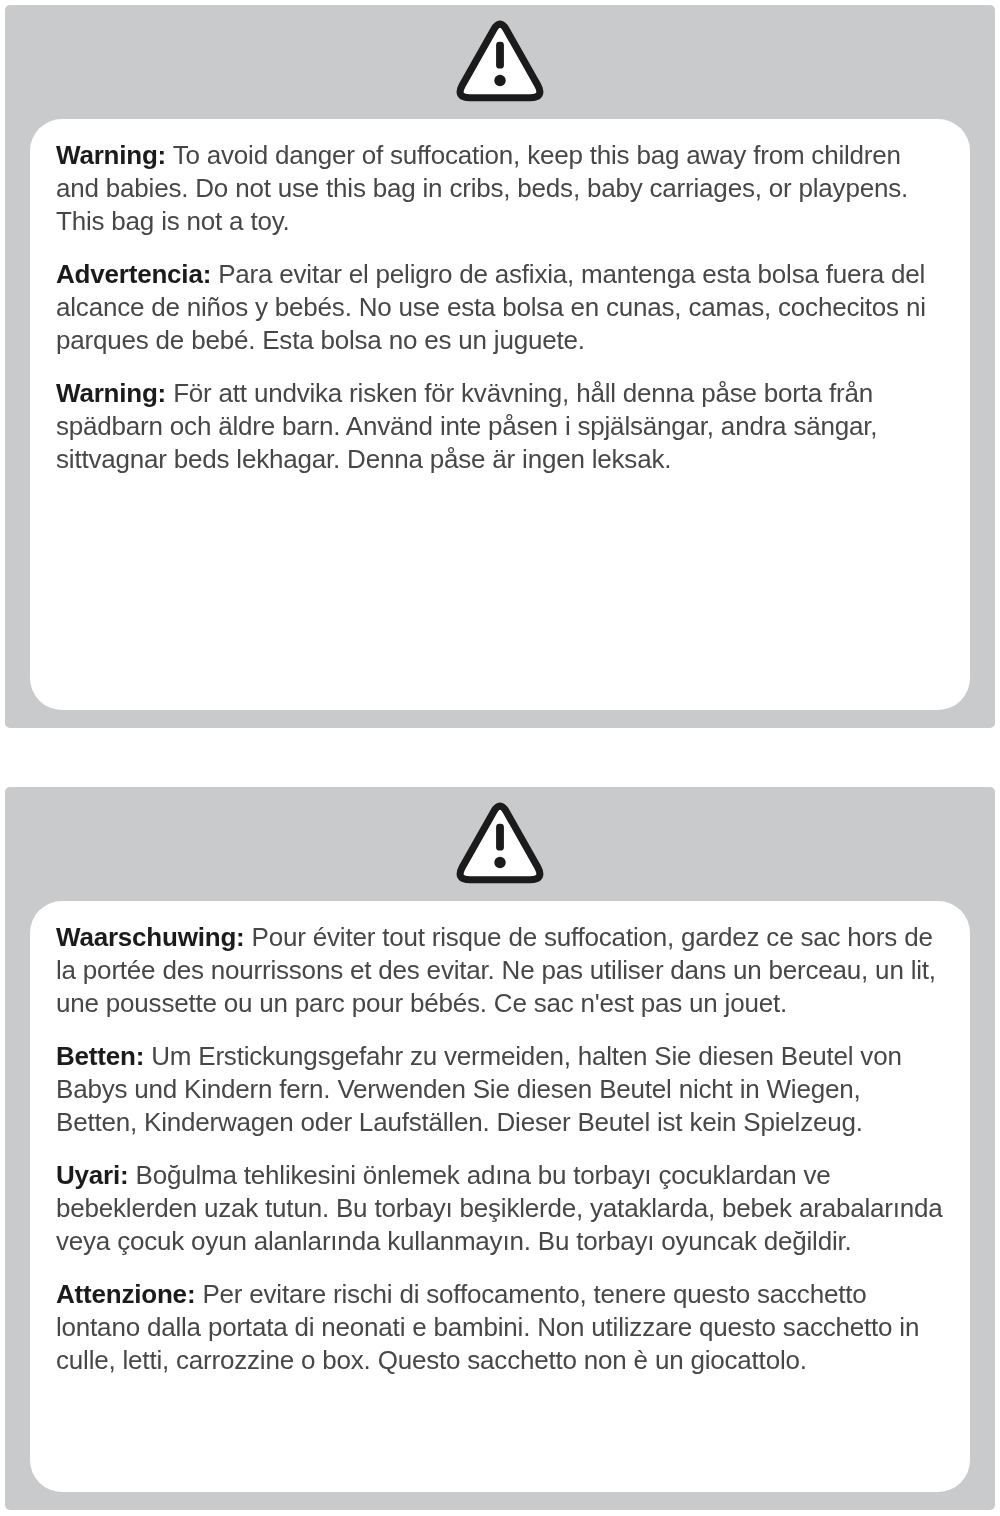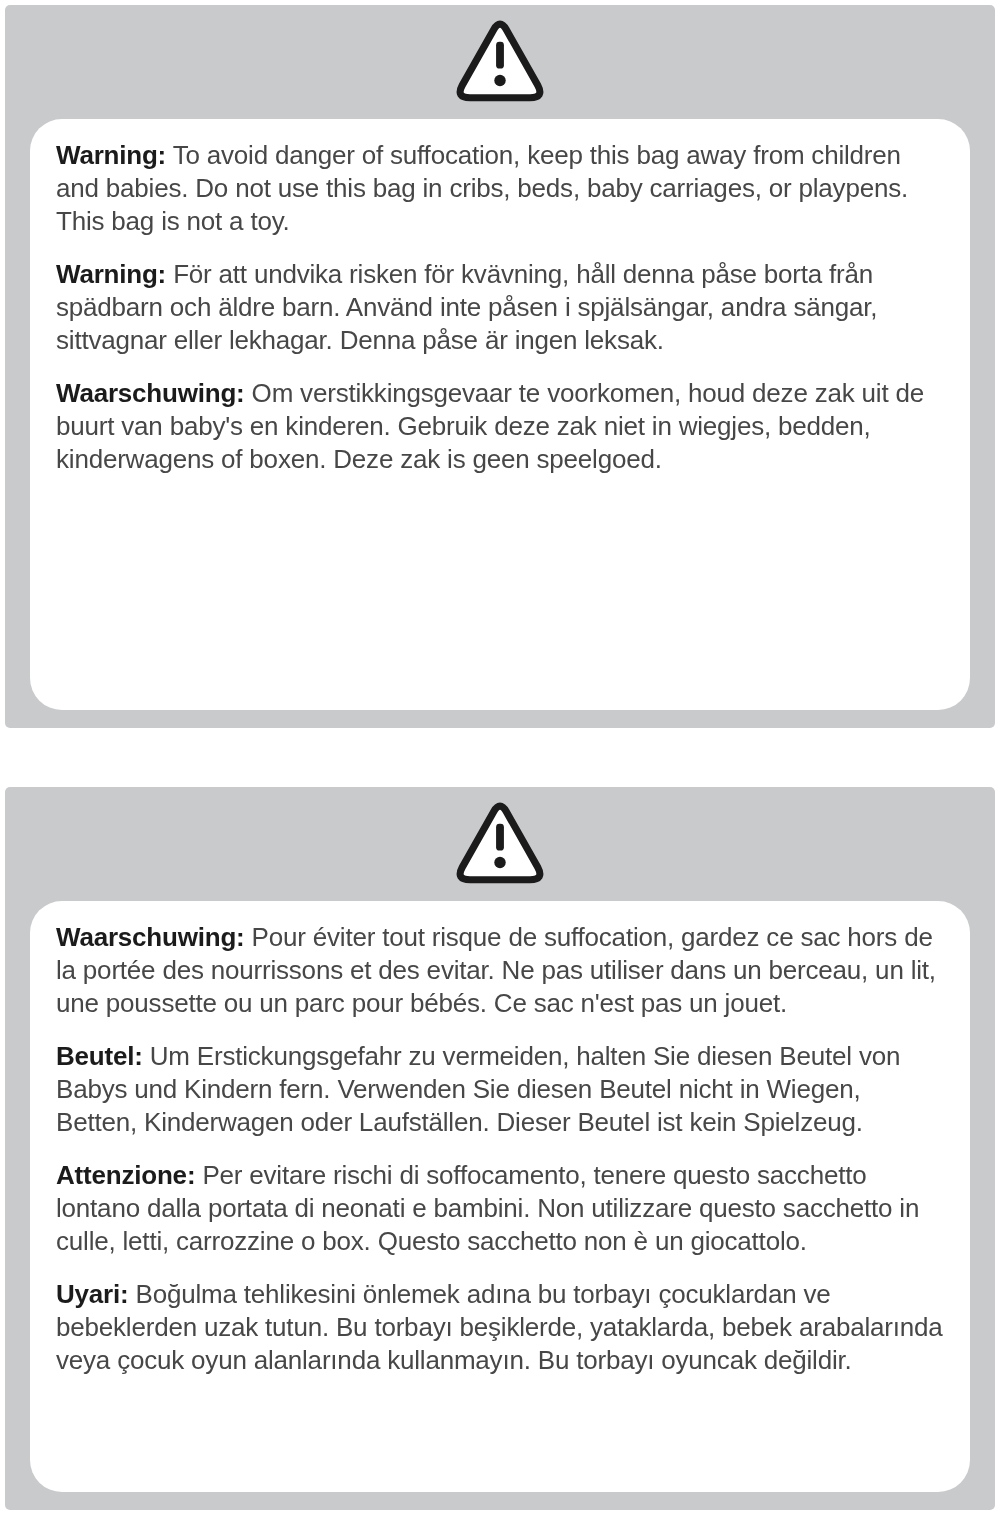--- a/index.html
+++ b/index.html
@@ -68,51 +68,51 @@
         <rect x="45.9" y="26" width="8.2" height="28" rx="3.5" fill="#1b1b1b"></rect>
         <circle cx="50" cy="66.5" r="6" fill="#1b1b1b"></circle>
       </svg>
     </span>
     <div class="warning-card">
       <p class="warning-para">
         <strong>Warning:</strong>
         <span>To avoid danger of suffocation, keep this bag away from children and babies. Do not use this bag in cribs, beds, baby carriages, or playpens. This bag is not a toy.</span>
       </p>
       <p class="warning-para">
-        <strong>Warning:</strong>
-        <span>För att undvika risken för kvävning, håll denna påse borta från spädbarn och äldre barn. Använd inte påsen i spjälsängar, andra sängar, sittvagnar eller lekhagar. Denna påse är ingen leksak.</span>
+        <strong>Advertencia:</strong>
+        <span>Para evitar el peligro de asfixia, mantenga esta bolsa fuera del alcance de niños y bebés. No use esta bolsa en cunas, camas, cochecitos ni parques de bebé. Esta bolsa no es un juguete.</span>
       </p>
       <p class="warning-para">
-        <strong>Waarschuwing:</strong>
-        <span>Om verstikkingsgevaar te voorkomen, houd deze zak uit de buurt van baby's en kinderen. Gebruik deze zak niet in wiegjes, bedden, kinderwagens of boxen. Deze zak is geen speelgoed.</span>
+        <strong>Warning:</strong>
+        <span>För att undvika risken för kvävning, håll denna påse borta från spädbarn och äldre barn. Använd inte påsen i spjälsängar, andra sängar, sittvagnar beds lekhagar. Denna påse är ingen leksak.</span>
       </p>
     </div>
   </div>
 
   <div class="warning-panel">
     <span class="icon-wrap">
       <svg width="96" height="86" viewBox="0 0 100 90" aria-hidden="true">
         <path d="M 43.2,13.5 Q 50,1.5 56.8,13.5 L 89.5,71.5 Q 96.5,84.5 81.5,84.5 L 18.5,84.5 Q 3.5,84.5 10.5,71.5 Z" fill="#ffffff" stroke="#1b1b1b" stroke-width="7.5" stroke-linejoin="round"></path>
         <rect x="45.9" y="26" width="8.2" height="28" rx="3.5" fill="#1b1b1b"></rect>
         <circle cx="50" cy="66.5" r="6" fill="#1b1b1b"></circle>
       </svg>
     </span>
     <div class="warning-card">
       <p class="warning-para">
         <strong>Waarschuwing:</strong>
         <span>Pour éviter tout risque de suffocation, gardez ce sac hors de la portée des nourrissons et des evitar. Ne pas utiliser dans un berceau, un lit, une poussette ou un parc pour bébés. Ce sac n'est pas un jouet.</span>
       </p>
       <p class="warning-para">
-        <strong>Beutel:</strong>
+        <strong>Betten:</strong>
         <span>Um Erstickungsgefahr zu vermeiden, halten Sie diesen Beutel von Babys und Kindern fern. Verwenden Sie diesen Beutel nicht in Wiegen, Betten, Kinderwagen oder Laufställen. Dieser Beutel ist kein Spielzeug.</span>
+      </p>
+      <p class="warning-para">
+        <strong>Uyari:</strong>
+        <span>Boğulma tehlikesini önlemek adına bu torbayı çocuklardan ve bebeklerden uzak tutun. Bu torbayı beşiklerde, yataklarda, bebek arabalarında veya çocuk oyun alanlarında kullanmayın. Bu torbayı oyuncak değildir.</span>
       </p>
       <p class="warning-para">
         <strong>Attenzione:</strong>
         <span>Per evitare rischi di soffocamento, tenere questo sacchetto lontano dalla portata di neonati e bambini. Non utilizzare questo sacchetto in culle, letti, carrozzine o box. Questo sacchetto non è un giocattolo.</span>
-      </p>
-      <p class="warning-para">
-        <strong>Uyari:</strong>
-        <span>Boğulma tehlikesini önlemek adına bu torbayı çocuklardan ve bebeklerden uzak tutun. Bu torbayı beşiklerde, yataklarda, bebek arabalarında veya çocuk oyun alanlarında kullanmayın. Bu torbayı oyuncak değildir.</span>
       </p>
     </div>
   </div>
 
 </div>
 
 </body></html>

